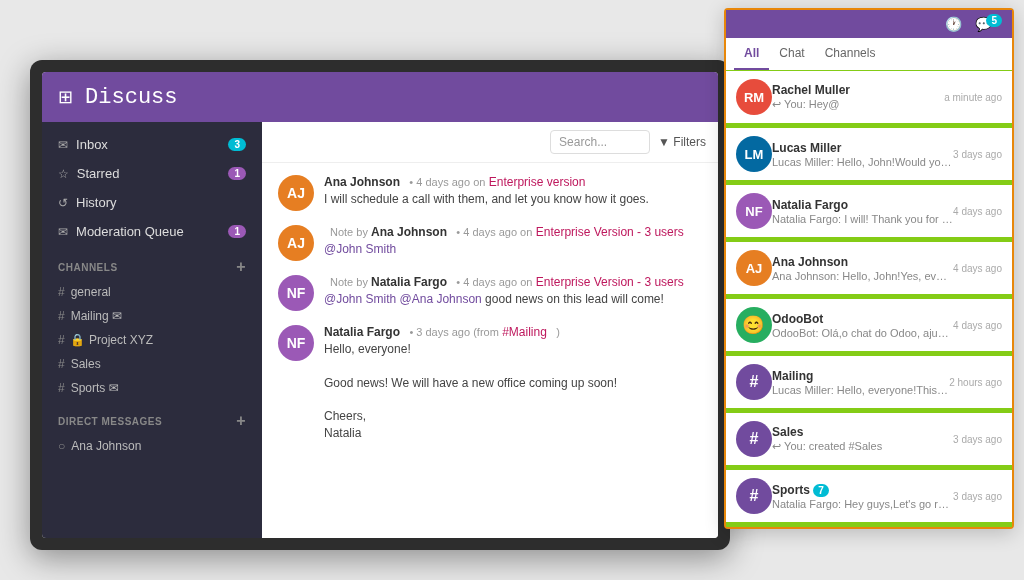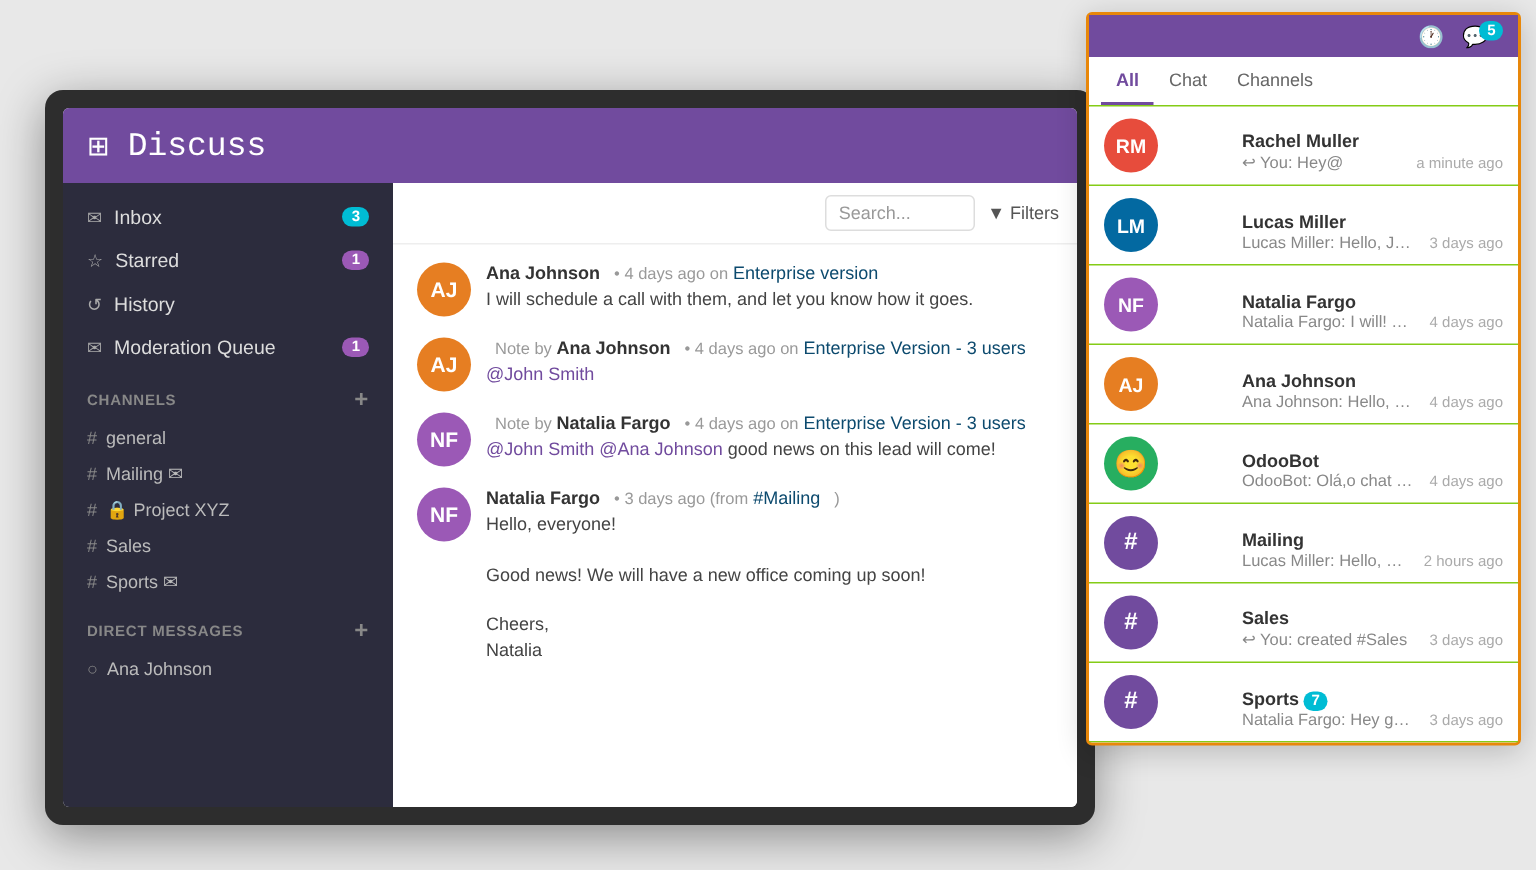--- a/index.html
+++ b/index.html
@@ -185,21 +185,21 @@
       justify-content: center;
       font-size: 14px;
       font-weight: bold;
       color: white;
     }
     .avatar-aj { background: #e67e22; }
     .msg-content { flex: 1; }
     .msg-header { font-size: 12px; margin-bottom: 2px; }
     .msg-author { font-weight: 600; color: #333; }
     .msg-time { color: #999; font-size: 11px; margin-left: 6px; }
-    .msg-link { color: #0c4a6e; text-decoration: none; }
+    .msg-link { color: #be185d; text-decoration: none; }
     .msg-text { font-size: 12px; color: #444; line-height: 1.4; }
     .msg-mention { color: #714b9e; }
 
     
     .chat-popup {
       position: absolute;
       right: 10px;
       top: 8px;
       width: 290px;
       background: white;
@@ -244,25 +244,24 @@
       border-bottom: 2px solid transparent;
     }
     .popup-tab.active {
       color: #714b9e;
       border-bottom: 2px solid #714b9e;
       font-weight: 600;
     }
     .popup-list { overflow-y: auto; max-height: 460px; }
     .popup-item {
       display: flex;
-      align-items: flex-end;
+      align-items: center;
       padding: 8px 10px;
       cursor: pointer;
-      border-bottom: 1px solid #84cc16;
-      gap: 10px;
+      border-bottom: 5px solid #84cc16;
     }
     .popup-avatar {
       width: 36px;
       height: 36px;
       border-radius: 50%;
       flex-shrink: 0;
       display: flex;
       align-items: center;
       justify-content: center;
       color: white;
@@ -275,21 +274,21 @@
       border-radius: 50%;
       background: #714b9e;
       display: flex;
       align-items: center;
       justify-content: center;
       color: white;
       font-size: 16px;
       font-weight: bold;
       flex-shrink: 0;
     }
-    .popup-item-content { flex: 1; overflow: hidden; margin-left: 46px; }
+    .popup-item-content { flex: 1; overflow: hidden; }
     .popup-item-name {
       font-size: 12px;
       font-weight: 600;
       color: #333;
     }
     .popup-item-preview {
       font-size: 11px;
       color: #888;
       white-space: nowrap;
       overflow: hidden;

